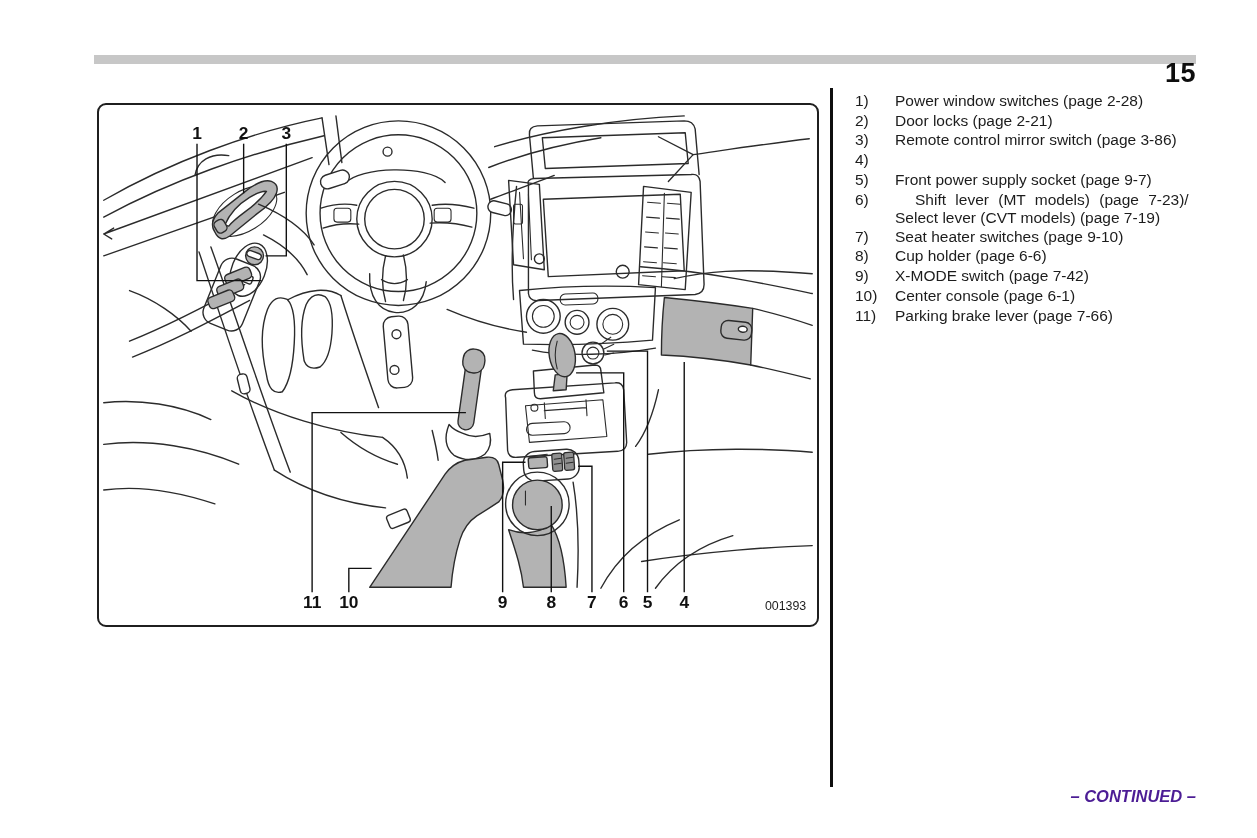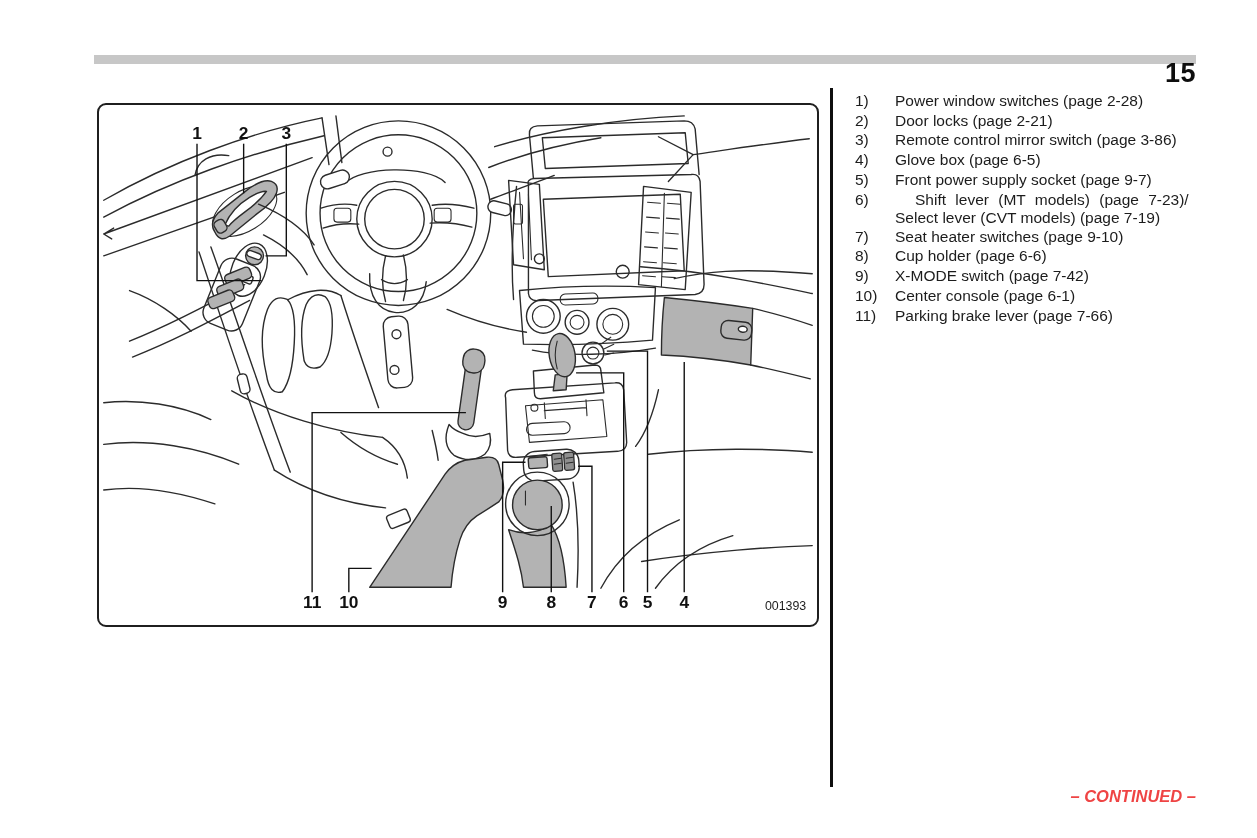--- a/index.html
+++ b/index.html
@@ -16,21 +16,21 @@
     border:2px solid #1f1f1f;border-radius:9px;background:#fff;}
   .divider{left:830px;top:88px;width:3px;height:699px;background:#0f0f0f;}
   .legend{left:855px;top:91px;width:345px;}
   .legend-row{display:flex;align-items:flex-start;font-size:15.5px;line-height:19.7px;}
   .legend-num{width:40px;flex:none;}
   .legend-text{flex:1;}
   .legend-text .line{display:block;}
   .legend-text .line-justified{word-spacing:5px;margin-left:20px;}
   .legend-text .line2{line-height:17.5px;}
   .continued{left:950px;top:787px;width:246px;text-align:right;
-    font-size:16.5px;font-weight:bold;font-style:italic;color:#ef4444;}
+    font-size:16.5px;font-weight:bold;font-style:italic;color:#4c1d95;}
   svg .ln{fill:none;stroke:#2b2b2b;stroke-width:1.4;stroke-linecap:round;stroke-linejoin:round;}
   svg .thin{stroke-width:1.1;}
   svg .gry{fill:#b3b3b3;stroke:#2b2b2b;stroke-width:1.4;stroke-linejoin:round;}
   svg .dgry{fill:#8f8f8f;stroke:#2b2b2b;stroke-width:1.3;}
   svg .wht{fill:#ffffff;stroke:#2b2b2b;stroke-width:1.4;stroke-linejoin:round;}
   svg .ldr{fill:none;stroke:#111111;stroke-width:1.4;stroke-linejoin:miter;}
   svg .co{font-family:"Liberation Sans","DejaVu Sans",sans-serif;font-size:17.5px;
     font-weight:bold;fill:#111111;}
   svg .code{font-family:"Liberation Sans","DejaVu Sans",sans-serif;font-size:12.5px;
     font-weight:normal;fill:#1c1c1c;}
@@ -272,21 +272,20 @@
   <div class="legend-row">
     <span class="legend-num">2)</span>
     <span class="legend-text">Door locks (page 2-21)</span>
   </div>
   <div class="legend-row">
     <span class="legend-num">3)</span>
     <span class="legend-text">Remote control mirror switch (page 3-86)</span>
   </div>
   <div class="legend-row">
     <span class="legend-num">4)</span>
-    <span class="legend-text">Glove box (page 6-5)</span>
   </div>
   <div class="legend-row">
     <span class="legend-num">5)</span>
     <span class="legend-text">Front power supply socket (page 9-7)</span>
   </div>
   <div class="legend-row">
     <span class="legend-num">6)</span>
     <span class="legend-text">
         <span class="line line-justified">Shift lever (MT models) (page 7-23)/</span>
         <span class="line line2">Select lever (CVT models) (page 7-19)</span>

